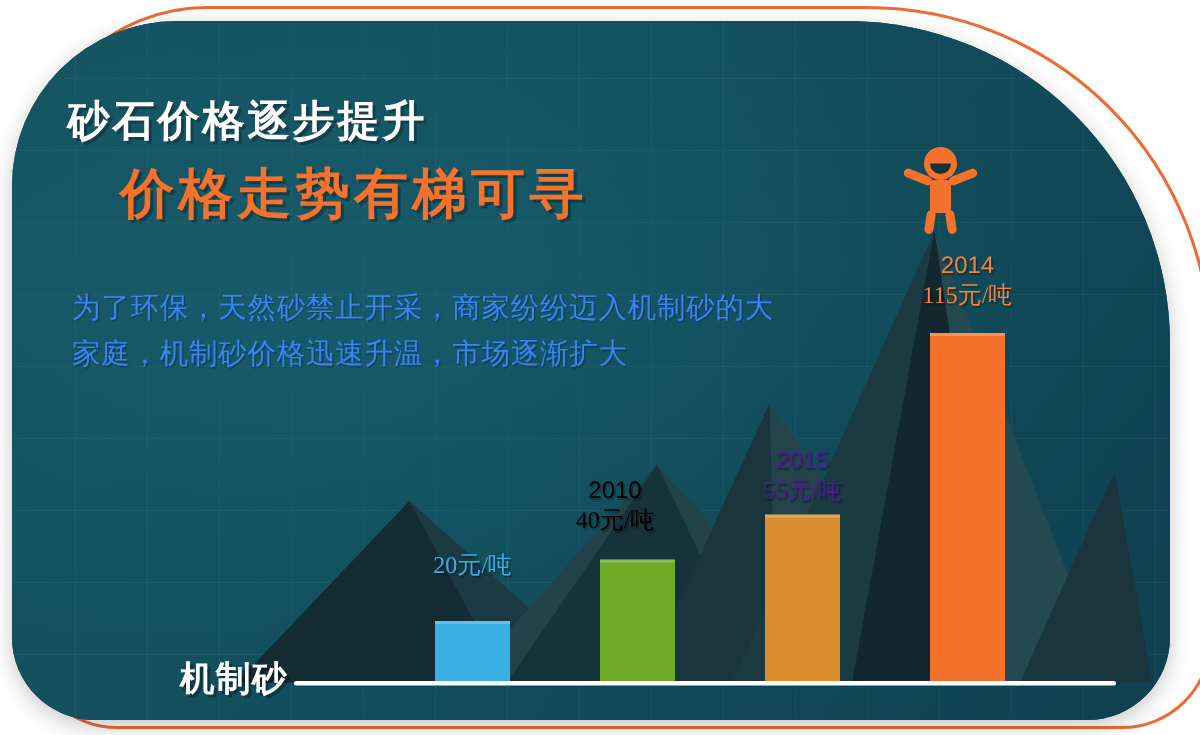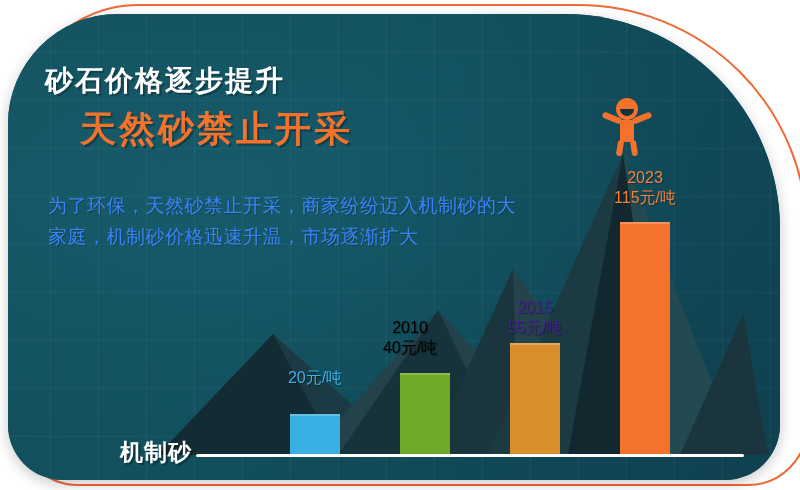--- a/index.html
+++ b/index.html
@@ -91,21 +91,21 @@
   .bar-cap{position:absolute;left:0;right:0;top:0;height:2px;background:rgba(255,255,255,0.22);}
 
   
   .dlabel{
     position:absolute;text-align:center;width:120px;
     font-size:16px;line-height:20px;
     text-shadow:1px 1px 1px rgba(0,0,0,0.35);
     white-space:nowrap;
   }
   .dlabel .yr{display:block;}
-  .dlabel .val{display:block;}
+  .dlabel .val{display:block;font-family:Liberation Serif, serif;}
 
   
   .figure{position:absolute;left:598px;top:96px;width:58px;height:62px;}
 </style>
 </head>
 <body>
 
 <div id="stage">
 
   <div class="orange-outline"></div>
@@ -128,21 +128,21 @@
 
       <polygon points="480,441 615,140 700,441" fill="#1b3a42"></polygon>
       <polygon points="615,140 668,441 560,441" fill="#12272e"></polygon>
       <polygon points="615,140 732,441 660,441" fill="#234951"></polygon>
 
       <polygon points="672,441 735,300 760,441" fill="#1a353e"></polygon>
     </svg>
   </div>
 
   <div class="h1">砂石价格逐步提升</div>
-  <div class="h2">天然砂禁止开采</div>
+  <div class="h2">价格走势有梯可寻</div>
   <div class="body-copy">为了环保，天然砂禁止开采，商家纷纷迈入机制砂的大家庭，机制砂价格迅速升温，市场逐渐扩大</div>
 
   <div class="figure">
     <svg viewBox="0 0 58 62" width="58" height="62">
       <circle cx="29" cy="13" r="11" fill="#f4722b"></circle>
       <path d="M22 13 h14 a7 7 0 0 1 -14 0 z" fill="#17323a"></path>
       <rect x="22" y="24" width="14" height="22" rx="3" fill="#f4722b"></rect>
       <rect x="4" y="19" width="20" height="6" rx="3" fill="#f4722b" transform="rotate(22 14 22)"></rect>
       <rect x="34" y="19" width="20" height="6" rx="3" fill="#f4722b" transform="rotate(-22 44 22)"></rect>
       <rect x="19" y="44" width="6" height="16" rx="3" fill="#f4722b" transform="rotate(9 22 52)"></rect>
@@ -171,17 +171,17 @@
   </div>
   <div class="dlabel" style="left:350px;top:318px;color:#000000;">
     <span class="yr">2010</span>
     <span class="val">40元/吨</span>
   </div>
   <div class="dlabel" style="left:475px;top:298px;color:#4c1d95;">
     <span class="yr">2015</span>
     <span class="val">55元/吨</span>
   </div>
   <div class="dlabel" style="left:585px;top:168px;color:#f4823b;">
-    <span class="yr">2023</span>
+    <span class="yr">2014</span>
     <span class="val">115元/吨</span>
   </div>
 
 </div>
 
 </body></html>

